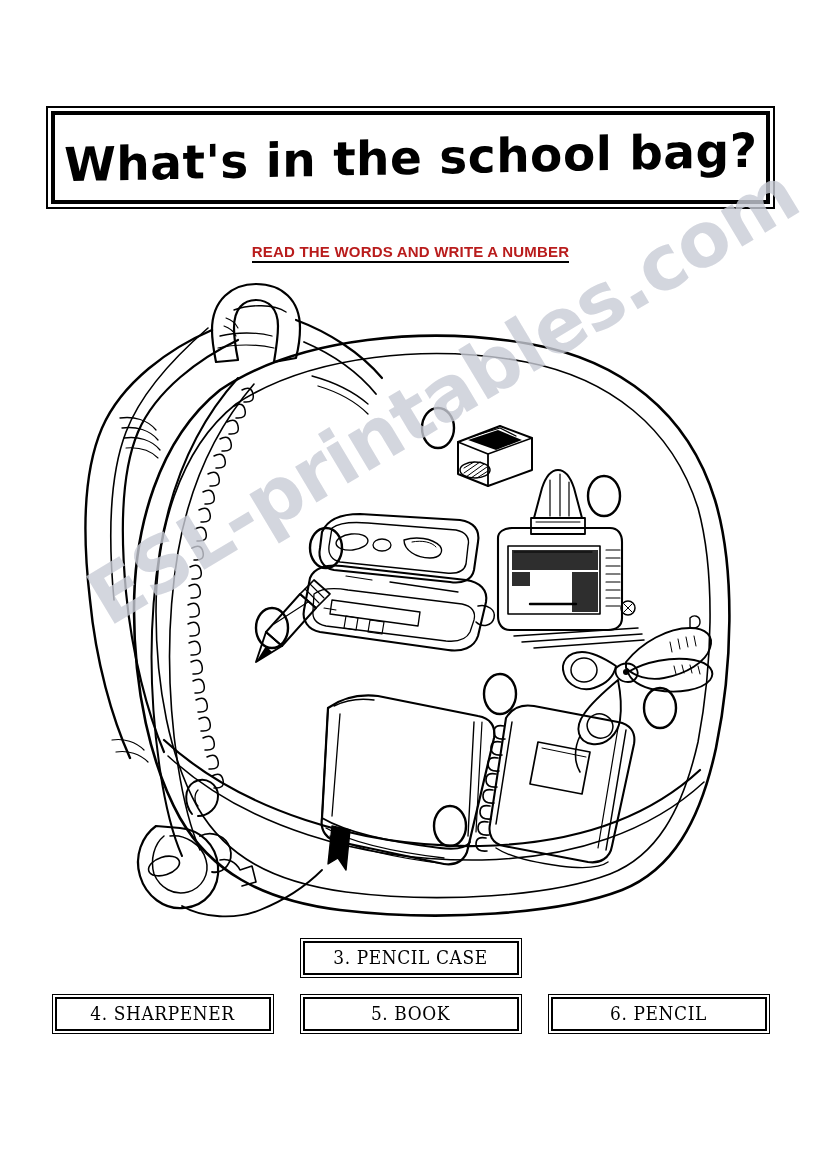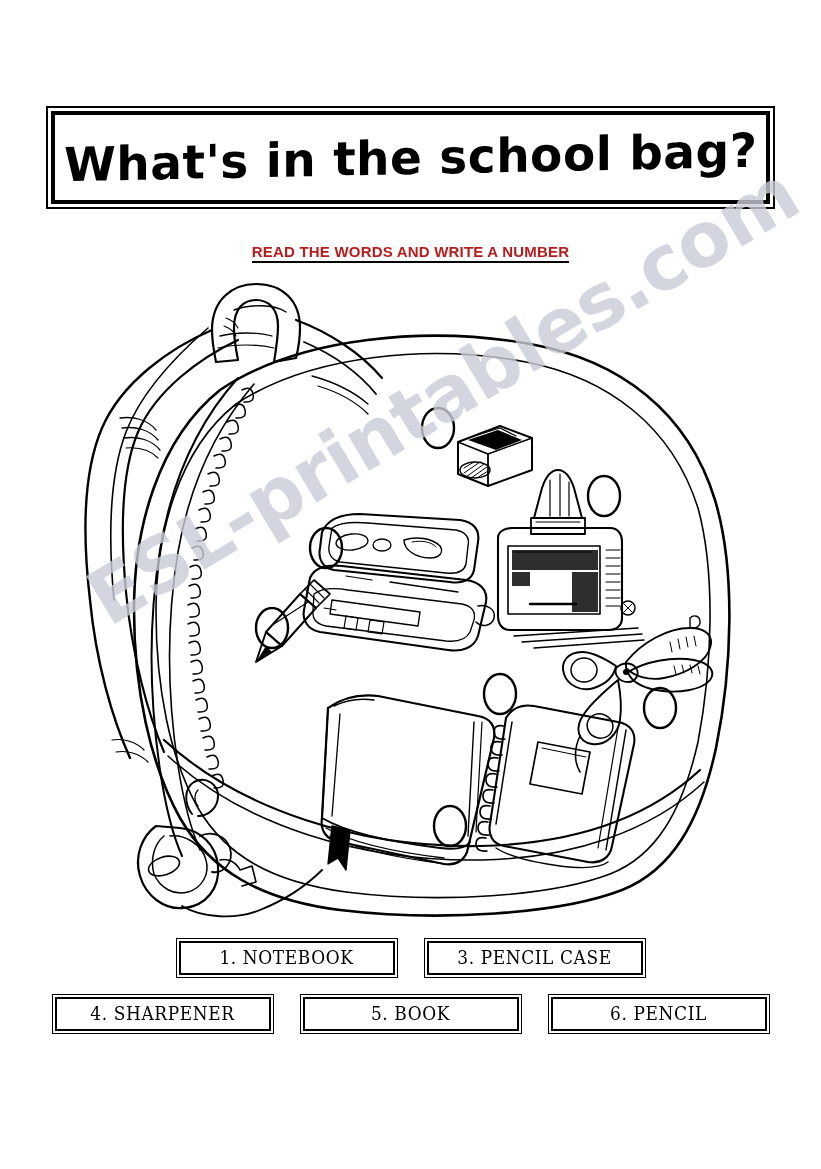--- a/index.html
+++ b/index.html
@@ -437,25 +437,20 @@
 
   <div id="watermark">
     <div id="watermark-text">ESL-printables.com</div>
   </div>
 
   <div id="word-bank">
 
     <div class="word-row">
       <div class="word-box">
         <div class="word-box-inner">
-          <span class="word-label">1.  NOTEBOOK</span>
-        </div>
-      </div>
-      <div class="word-box">
-        <div class="word-box-inner">
           <span class="word-label">3. PENCIL CASE</span>
         </div>
       </div>
     </div>
 
     <div class="word-row">
       <div class="word-box">
         <div class="word-box-inner">
           <span class="word-label">4. SHARPENER</span>
         </div>

